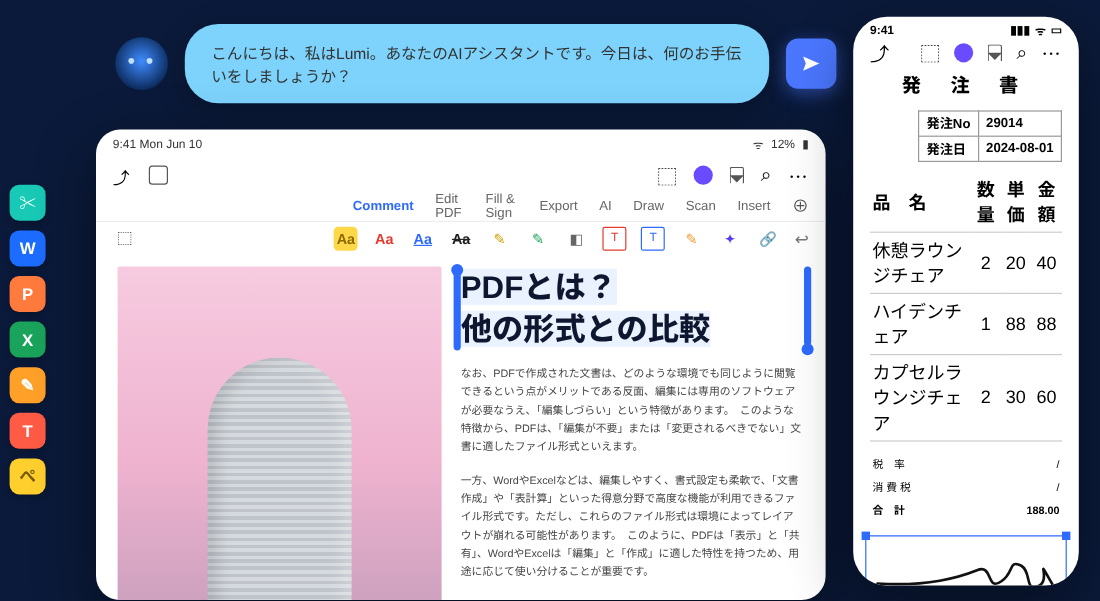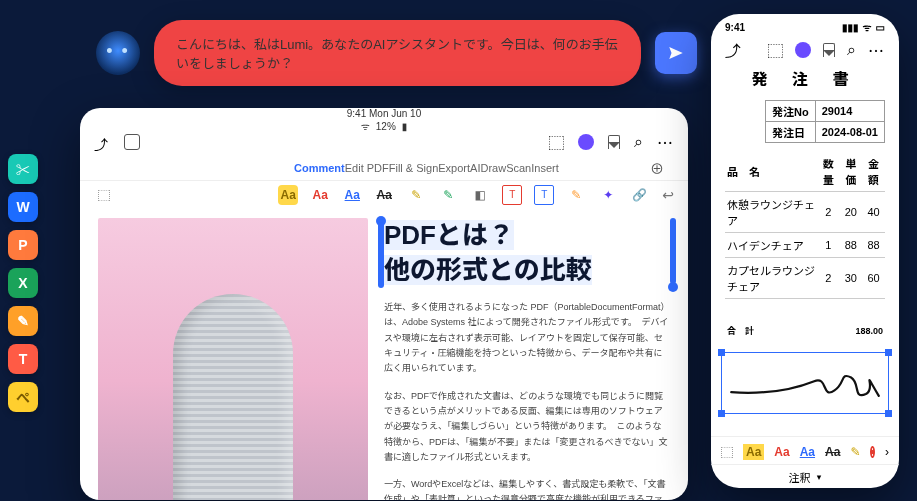--- a/index.html
+++ b/index.html
@@ -2,36 +2,36 @@
 <html><head>
 <meta charset="utf-8">
 <style>
   * { box-sizing: border-box; margin: 0; padding: 0; font-family: -apple-system, "Helvetica Neue", Arial, "Hiragino Sans", "Noto Sans JP", sans-serif; }
   body { width: 917px; height: 501px; background: #0b1a3a; position: relative; overflow: hidden; }
 
   
   .chat-row { position: absolute; top: 20px; left: 96px; right: 220px; display: flex; align-items: center; gap: 14px; }
   .bot-face { width: 44px; height: 44px; border-radius: 50%; background: radial-gradient(circle at 50% 45%, #3f8cff, #0e2f64 70%); display:flex; align-items:center; justify-content:center; color:#bfe0ff; font-size:18px; letter-spacing:2px;}
   .bot-face span{transform:translateY(-2px);}
-  .chat-pill { flex: 1; background:#ef4444; border-radius: 28px; padding: 14px 22px; font-size:13px; color:#333; box-shadow: 0 6px 24px rgba(0,0,0,.25); }
+  .chat-pill { flex: 1; background:#7dd3fc; border-radius: 28px; padding: 14px 22px; font-size:13px; color:#333; box-shadow: 0 6px 24px rgba(0,0,0,.25); }
   .send-btn { width:42px; height:42px; border-radius:10px; background:#4b77ff; display:flex; align-items:center; justify-content:center; color:#fff; font-size:18px; box-shadow:0 4px 14px rgba(75,119,255,.5);}
 
   
   .icon-col { position:absolute; top:154px; left:8px; display:flex; flex-direction:column; gap:8px;}
   .app-icon { width:30px; height:30px; border-radius:8px; display:flex; align-items:center; justify-content:center; color:#fff; font-weight:700; font-size:14px; box-shadow:0 2px 6px rgba(0,0,0,.25);}
   .ai-teal{background:#18c9b5;} .ai-blue{background:#1c6cff;} .ai-orange{background:#ff7a3d;} .ai-green{background:#1aa35a;} .ai-amber{background:#ffa028;} .ai-red{background:#ff5b45;} .ai-yellow{background:#ffcf2e;color:#7a5a00;}
 
   
   .tablet { position:absolute; top:108px; left:80px; width:608px; height:392px; background:#fff; border-radius:20px; box-shadow:0 18px 50px rgba(0,0,0,.45); overflow:hidden;}
-  .t-status { height:20px; display:flex; align-items:center; justify-content:space-between; padding:0 14px; font-size:10px; color:#333;flex-direction:column;}
+  .t-status { height:20px; display:flex; align-items:center; justify-content:space-between; padding:12px 14px; font-size:10px; color:#333;}
   .t-status .right{display:flex; gap:6px; align-items:center;}
   .t-appbar { height:28px; display:flex; align-items:center; justify-content:space-between; padding:0 14px;}
   .t-appbar .left, .t-appbar .right{display:flex; gap:14px; align-items:center;}
   .mini-ico{width:16px;height:16px;border:1.4px solid #555;border-radius:3px;}
-  .t-menus { height:24px; display:flex; align-items:center; padding: 0 24px 0 214px; font-size:11px; color:#666;}
+  .t-menus { height:24px; display:flex; align-items:center; gap:18px; padding: 0 14px 0 214px; font-size:11px; color:#666;}
   .t-menus .m.active{color:#2e6afc; font-weight:600;}
   .plus{margin-left:auto; font-size:14px; color:#555; display:flex; gap:14px; align-items:center;}
   .t-tools { height:28px; display:flex; align-items:center; gap:12px; padding:0 14px; border-top:1px solid #eee;}
   .tool{width:20px;height:20px;display:flex;align-items:center;justify-content:center;font-size:12px;border-radius:4px;}
   .hl{background:#ffd84a;font-weight:700;color:#8a6a00;}
   .aa-red{color:#e43b2f;font-weight:700;} .aa-blue{color:#2e6afc;font-weight:700;text-decoration:underline;} .aa-black{color:#222;font-weight:700;text-decoration:line-through;}
   .pen-y{color:#caa200;} .pen-g{color:#1aa35a;} .erase{color:#666;}
   .tbox{border:1.2px solid #e43b2f;color:#e43b2f;font-size:10px;padding:0 2px;border-radius:2px;}
   .redo{margin-left:auto;color:#777;font-size:14px;}
   .t-body { display:flex; gap:16px; padding:10px 18px 18px;}
@@ -49,21 +49,21 @@
   
   .phone{position:absolute; top:14px; right:18px; width:188px; height:474px; background:#fff; border-radius:28px; box-shadow:0 18px 50px rgba(0,0,0,.45); overflow:hidden; display:flex; flex-direction:column;}
   .p-status{height:22px; padding:4px 14px 0; display:flex; justify-content:space-between; align-items:center; font-size:10px; font-weight:600;}
   .p-status .r{display:flex;gap:4px;align-items:center;}
   .p-bar{height:28px;display:flex;align-items:center;justify-content:space-between;padding:0 14px;}
   .p-bar .grp{display:flex;gap:12px;align-items:center;}
   .p-title{font-size:16px;font-weight:800;letter-spacing:10px;text-align:center;margin-top:2px;}
   .p-meta{margin:10px 14px 0; font-size:11px;font-weight:bold;}
   .p-meta table{border-collapse:collapse;margin-left:auto;}
   .p-meta td{border:1px solid #999;padding:2px 6px;}
-  .p-table{margin:8px 14px 16px;font-size:11px;width:calc(100% - 28px);border-collapse:collapse;}
+  .p-table{margin:8px 14px 3px;font-size:15px;width:calc(100% - 28px);border-collapse:collapse;}
   .p-table th,.p-table td{border-bottom:1px solid #ccc;padding:4px 2px;text-align:center;}
   .p-table th:first-child,.p-table td:first-child{text-align:left;}
   .p-sum{margin:6px 14px 0;font-size:9px;}
   .p-sum table{width:100%;border-collapse:collapse;}
   .p-sum td{padding:3px 2px;text-align:right;} .p-sum td:first-child{text-align:left;}
   .sign-box{margin:12px 10px 0;border:1.5px solid #2e6afc;border-radius:4px;height:62px;position:relative;}
   .sign-box .sq{position:absolute;width:7px;height:7px;background:#2e6afc;}
   .sq.tl{top:-4px;left:-4px}.sq.tr{top:-4px;right:-4px}.sq.bl{bottom:-4px;left:-4px}.sq.br{bottom:-4px;right:-4px}
   .sig-svg{width:100%;height:100%;}
   .p-tools{margin-top:auto;padding:6px 10px 4px;border-top:1px solid #eee;display:flex;gap:10px;align-items:center;font-size:12px;}
@@ -157,21 +157,20 @@
   <div class="t-body">
     <div class="photo">
         <div class="tower"></div>
       </div>
     <div class="doc">
       <div class="sel-bar">
         <span class="dot tl"></span><span class="handle l"></span>
         <h1><span>PDFとは？</span><br><span>他の形式との比較</span></h1>
         <span class="handle r"></span><span class="dot br"></span>
       </div>
-      <p class="para">近年、多く使用されるようになった PDF（PortableDocumentFormat）は、Adobe Systems 社によって開発されたファイル形式です。　デバイスや環境に左右されず表示可能、レイアウトを固定して保存可能、セキュリティ・圧縮機能を持つといった特徴から、データ配布や共有に広く用いられています。</p>
       <p class="para">なお、PDFで作成された文書は、どのような環境でも同じように閲覧できるという点がメリットである反面、編集には専用のソフトウェアが必要なうえ、「編集しづらい」という特徴があります。　このような特徴から、PDFは、「編集が不要」または「変更されるべきでない」文書に適したファイル形式といえます。</p>
       <p class="para">一方、WordやExcelなどは、編集しやすく、書式設定も柔軟で、「文書作成」や「表計算」といった得意分野で高度な機能が利用できるファイル形式です。ただし、これらのファイル形式は環境によってレイアウトが崩れる可能性があります。　このように、PDFは「表示」と「共有」、WordやExcelは「編集」と「作成」に適した特性を持つため、用途に応じて使い分けることが重要です。</p>
     </div>
   </div>
 </div>
 
 <div class="phone">
   <div class="p-status">
     <span>9:41</span>
     <span class="r">
@@ -232,20 +231,28 @@
           <td>2</td>
           <td>30</td>
           <td>60</td>
         </tr>
   </tbody>
     </table>
   <div class="p-sum">
     <table>
       <tbody>
       <tr>
+            <td>税　率</td>
+            <td>/</td>
+          </tr>
+      <tr>
+            <td>消 費 税</td>
+            <td>/</td>
+          </tr>
+      <tr>
             <td style="font-weight:700">合　計</td>
             <td style="font-weight:700">188.00</td>
           </tr>
     </tbody>
       </table>
   </div>
   <div class="sign-box">
     <span class="sq tl"></span><span class="sq tr"></span><span class="sq bl"></span><span class="sq br"></span>
     <svg class="sig-svg" viewBox="0 0 180 60">
       <path d="M10 40 C 40 42, 70 40, 100 28 C 115 22, 108 48, 122 38 C 134 30, 128 18, 140 24 C 150 30, 142 48, 156 42 C 168 36, 150 10, 170 44" stroke="#111" stroke-width="2.4" fill="none" stroke-linecap="round"></path>

